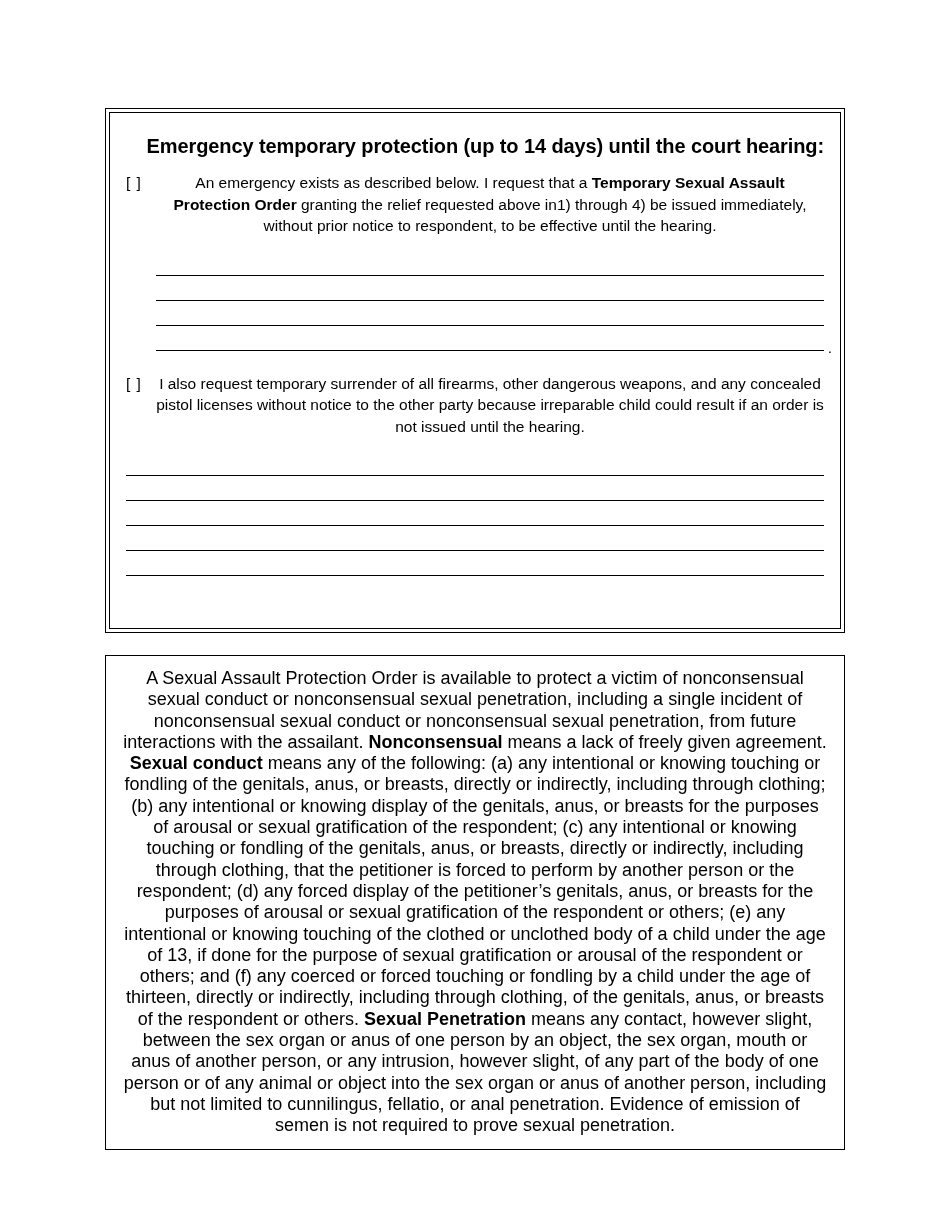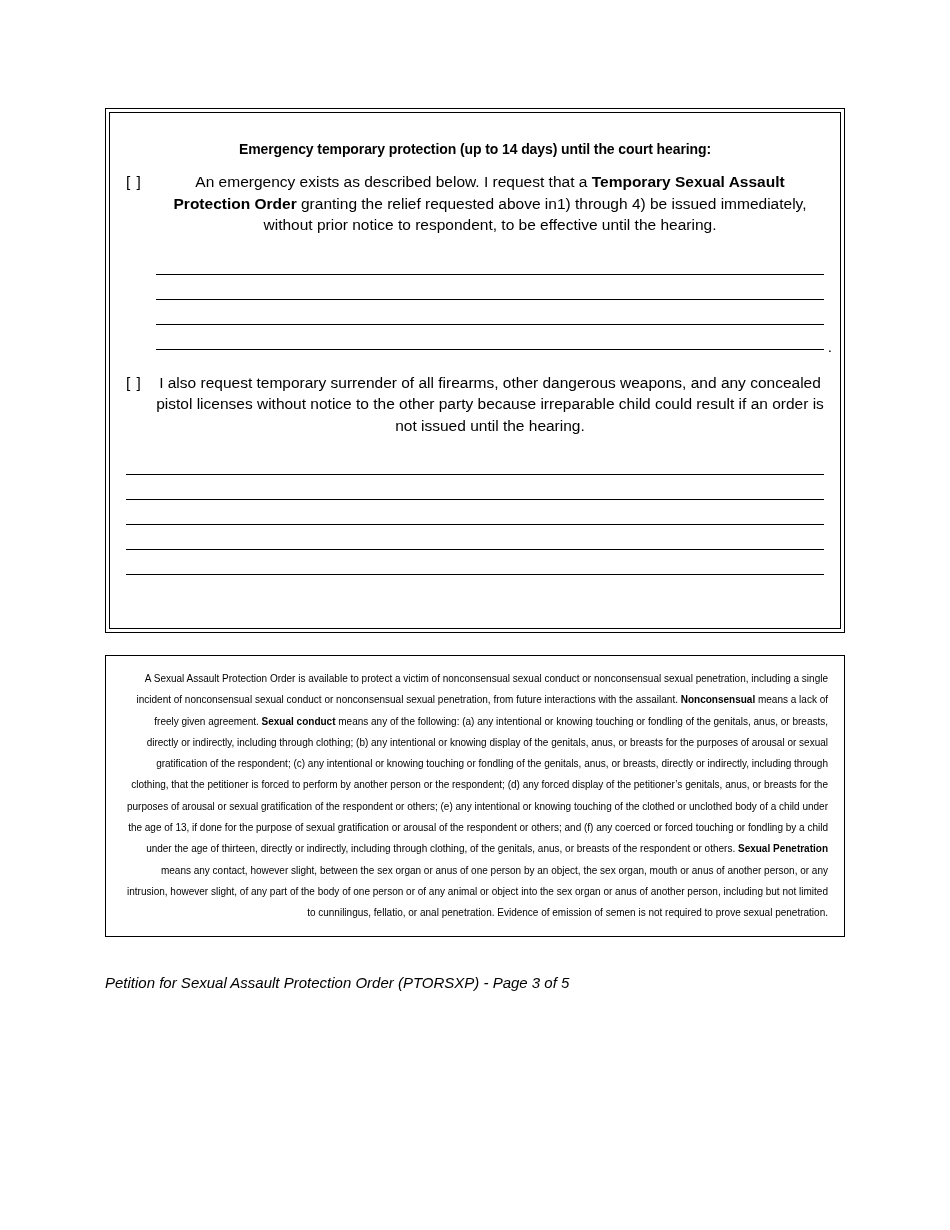--- a/index.html
+++ b/index.html
@@ -34,24 +34,24 @@
     box-sizing: border-box;
   }
   .box1 {
     width: 740px;
     height: 525px;
   }
   .box1 .box-inner {
     height: calc(100% - 6px);
   }
   .box-title {
-    text-align: center;
+    text-align: right;
     font-weight: bold;
-    font-size: 14px;
-    margin: 18px 0 14px 0;
+    font-size: 20px;
+    margin: 12px 0 14px 0;
     letter-spacing: -0.1px;
   }
   .chk-row {
     display: flex;
     align-items: flex-start;
     margin-bottom: 4px;
   }
   .chk {
     flex: 0 0 auto;
     width: 30px;
@@ -96,23 +96,23 @@
   
   .box2 {
     width: 740px;
     margin-top: 22px;
     border: 1.5px solid #000;
     padding: 12px 16px 12px 16px;
     box-sizing: border-box;
   }
   .box2 p {
     margin: 0;
-    font-size: 10px;
+    font-size: 18px;
     line-height: 21.3px;
-    text-align: right;
+    text-align: center;
   }
 
   
   .footer {
     margin-top: 36px;
     font-style: italic;
     font-size: 15px;
     line-height: 20px;
   }
 </style>
@@ -156,16 +156,15 @@
       </div>
 
     </div>
   </div>
 
   <div class="box2">
     <p><span>A Sexual Assault Protection Order is available to protect a victim of nonconsensual sexual conduct or nonconsensual sexual penetration, including a single incident of nonconsensual sexual conduct or nonconsensual sexual penetration, from future interactions with the assailant.  </span><b>Nonconsensual</b><span> means a lack of freely given agreement.  </span><b>Sexual conduct</b><span> means any of the following: (a) any intentional or knowing touching or fondling of the genitals, anus, or breasts, directly or indirectly, including through clothing; (b) any intentional or knowing display of the genitals, anus, or breasts for the purposes of arousal or sexual gratification of the respondent; (c) any intentional or knowing touching or fondling of the genitals, anus, or breasts, directly or indirectly, including through clothing, that the petitioner is forced to perform by another person or the respondent; (d) any forced display of the petitioner’s genitals, anus, or breasts for the purposes of arousal or sexual gratification of the respondent or others; (e) any intentional or knowing touching of the clothed or unclothed body of a child under the age of 13, if done for the purpose of sexual gratification or arousal of the respondent or others; and (f) any coerced or forced touching or fondling by a child under the age of thirteen, directly or indirectly, including through clothing, of the genitals, anus, or breasts of the respondent or others.  </span><b>Sexual Penetration</b><span> means any contact, however slight, between the sex organ or anus of one person by an object, the sex organ, mouth or anus of another person, or any intrusion, however slight, of any part of the body of one person or of any animal or object into the sex organ or anus of another person, including but not limited to cunnilingus, fellatio, or anal penetration.  Evidence of emission of semen is not required to prove sexual penetration.</span></p>
   </div>
 
   <div class="footer">
-    <div>Petition for Sexual Assault Protection Order (PTORSXP) - Page 3 of 5</div>
   </div>
 
 </div>
 
 </body></html>

